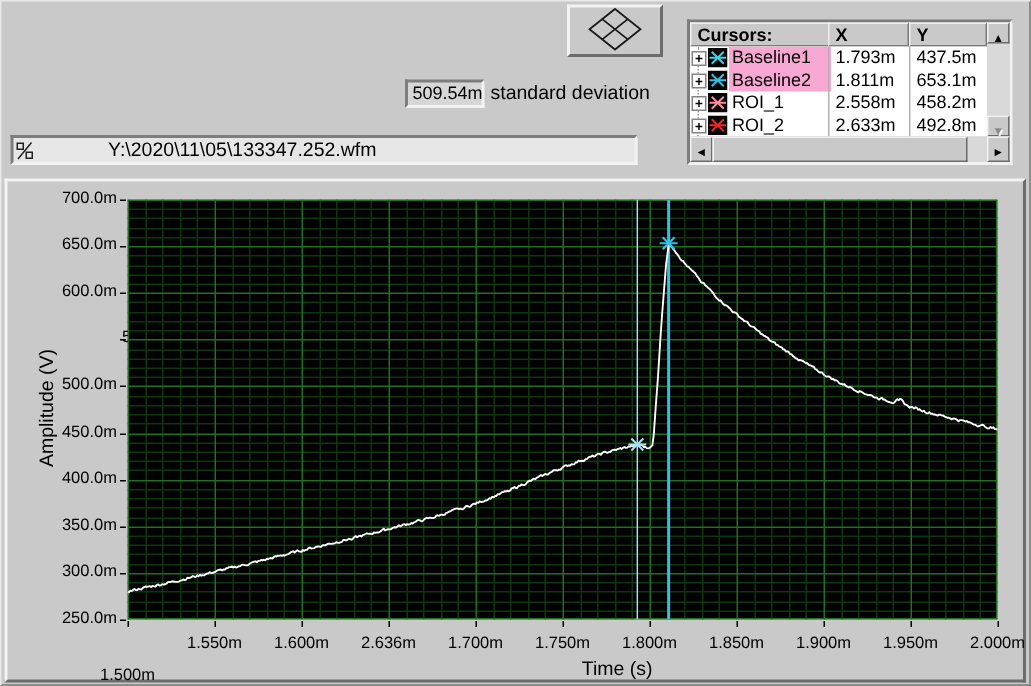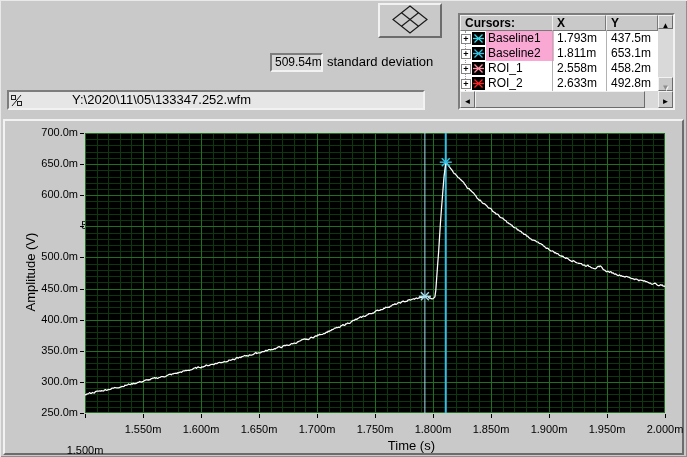--- a/index.html
+++ b/index.html
@@ -210,21 +210,21 @@
       <div class="tick-label ylab" style="left:34px;top:375px;">300.0m</div>
       <div class="tickmark" style="left:80px;top:382px;width:4px;height:1px;"></div>
       <div class="tick-label ylab" style="left:34px;top:406px;">250.0m</div>
       <div class="tickmark" style="left:80px;top:413px;width:4px;height:1px;"></div>
       <div class="tick-label xlab" style="left:61px;top:423px;margin-top:21px;">1.500m</div>
       <div class="tickmark" style="left:85px;top:414px;width:1px;height:4px;"></div>
       <div class="tick-label xlab" style="left:119px;top:423px;">1.550m</div>
       <div class="tickmark" style="left:143px;top:414px;width:1px;height:4px;"></div>
       <div class="tick-label xlab" style="left:177px;top:423px;">1.600m</div>
       <div class="tickmark" style="left:201px;top:414px;width:1px;height:4px;"></div>
-      <div class="tick-label xlab" style="left:235px;top:423px;">1.650m</div>
+      <div class="tick-label xlab" style="left:235px;top:423px;">2.636m</div>
       <div class="tickmark" style="left:259px;top:414px;width:1px;height:4px;"></div>
       <div class="tick-label xlab" style="left:293px;top:423px;">1.700m</div>
       <div class="tickmark" style="left:317px;top:414px;width:1px;height:4px;"></div>
       <div class="tick-label xlab" style="left:351px;top:423px;">1.750m</div>
       <div class="tickmark" style="left:375px;top:414px;width:1px;height:4px;"></div>
       <div class="tick-label xlab" style="left:409px;top:423px;">1.800m</div>
       <div class="tickmark" style="left:433px;top:414px;width:1px;height:4px;"></div>
       <div class="tick-label xlab" style="left:467px;top:423px;">1.850m</div>
       <div class="tickmark" style="left:491px;top:414px;width:1px;height:4px;"></div>
       <div class="tick-label xlab" style="left:525px;top:423px;">1.900m</div>

